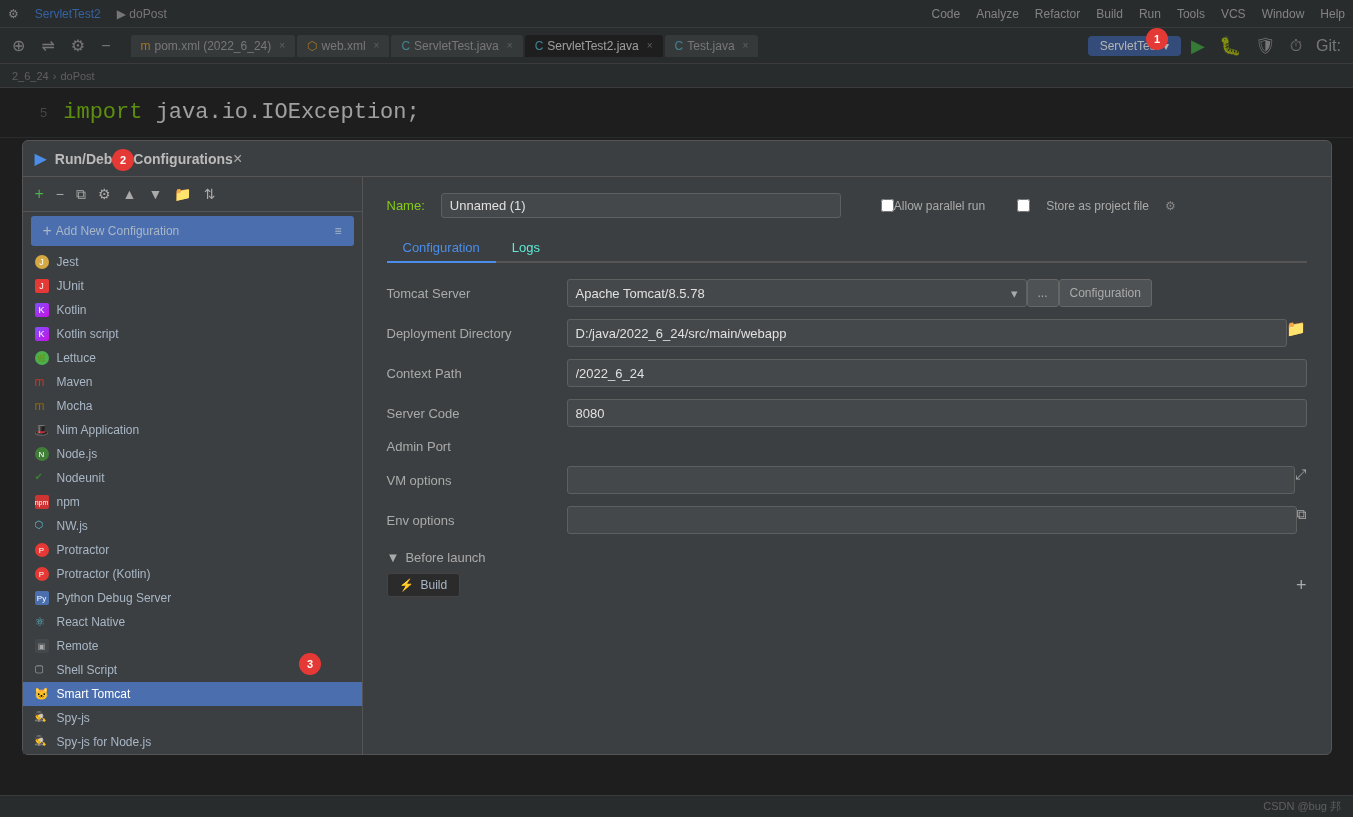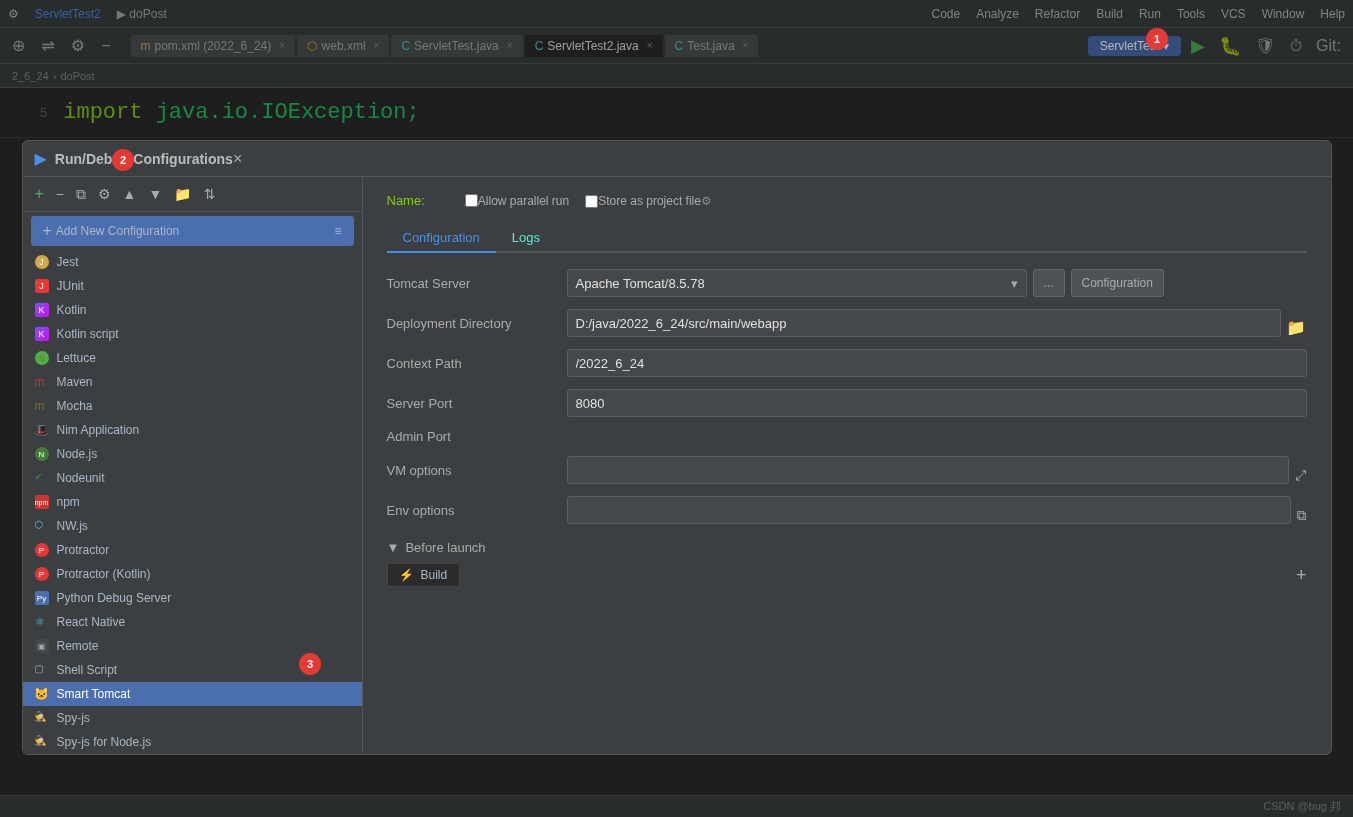--- a/index.html
+++ b/index.html
@@ -48,28 +48,28 @@
     .list-item { padding: 5px 12px; font-size: 12px; color: #a9b7c6; cursor: pointer; display: flex; align-items: center; gap: 8px; }
     .list-item.selected { background: #4b6eaf; color: #fff; }
     .list-item .icon { width: 14px; height: 14px; display: inline-block; flex-shrink: 0; }
 
     
     .config-panel { flex: 1; padding: 16px 24px; overflow-y: auto; }
     .name-row { display: flex; align-items: center; gap: 16px; margin-bottom: 16px; }
     .name-row label { color: #84cc16; font-size: 13px; }
     .name-input { background: #45484a; border: 1px solid #5e6060; color: #e0e0e0; padding: 4px 8px; border-radius: 3px; width: 400px; font-size: 13px; }
     .allow-parallel { display: flex; align-items: center; margin-left: 24px; color: #aaa; font-size: 12px; }
-    .store-project { display: flex; align-items: flex-end; gap: 0; color: #aaa; font-size: 12px; }
+    .store-project { display: flex; align-items: flex-start; gap: 16px; margin-left: 16px; color: #aaa; font-size: 12px; }
     .tabs-row { display: flex; border-bottom: 2px solid #555; margin-bottom: 16px; }
     .tab-btn { padding: 6px 16px; background: transparent; border: none; color: #5eead4; font-size: 13px; cursor: pointer; border-bottom: 2px solid transparent; margin-bottom: -2px; }
     .tab-btn.active { color: #4b8de8; border-bottom: 2px solid #4b8de8; }
 
     .form-row { display: flex; align-items: center; margin-bottom: 12px; }
     .form-label { width: 180px; color: #aaa; font-size: 13px; flex-shrink: 0; }
-    .form-control { flex: 1; display: flex; align-items: flex-end; gap: 6px; }
+    .form-control { flex: 1; display: flex; align-items: flex-start; }
     .form-input { background: #45484a; border: 1px solid #5e6060; color: #e0e0e0; padding: 4px 8px; border-radius: 3px; font-size: 13px; flex: 1; height: 28px; }
     .form-btn { background: #4e5254; border: 1px solid #666; color: #aaa; padding: 3px 10px; border-radius: 3px; font-size: 12px; cursor: pointer; height: 28px; }
 
     .before-launch-section { margin-top: 16px; }
     .before-launch-header { display: flex; align-items: center; gap: 6px; color: #aaa; font-size: 13px; cursor: pointer; margin-bottom: 8px; }
     .before-launch-item { display: flex; align-items: center; padding: 4px 12px; background: #2b2b2b; border: 1px solid #444; border-radius: 3px; color: #a9b7c6; font-size: 12px; gap: 6px; }
     .before-launch-add { color: #aaa; font-size: 18px; cursor: pointer; margin-left: auto; }
 
     
     .badge { position: absolute; width: 22px; height: 22px; background: #e53935; border-radius: 50%; color: #fff; font-size: 11px; font-weight: bold; display: flex; align-items: center; justify-content: center; z-index: 30; }
@@ -146,21 +146,21 @@
 <div class="breadcrumb">
   <span>2_6_24</span>
   <span>›</span>
   <span>doPost</span>
 </div>
 
 <div class="code-area">
   <span class="line-num">5</span>
   <span class="code">
     <span class="kw">import</span> 
-    <span style="color:#22c55e;"> java.io.IOException;</span>
+    <span style="color:#e5e5e5;"> java.io.IOException;</span>
   </span>
 </div>
 
 <div class="dialog-overlay"></div>
 
 <div class="dialog">
   <div class="dialog-header">
     <div style="display:flex;align-items:center;gap:8px;">
       <span style="color:#4b8de8;font-size:16px;">▶</span>
       <span class="title">Run/Debug Configurations</span>
@@ -271,20 +271,21 @@
           <span class="icon" style="color:#d4a843;font-size:10px;">🕵</span>
           <span>Spy-js for Node.js</span>
         </div>
       </div>
     </div>
 
     <div class="config-panel">
 
       <div class="name-row">
         <label>Name:</label>
+        <input class="name-input" type="text" value="Unnamed (1)" style="">
         <div class="allow-parallel">
           <input type="checkbox" style="">
           <span>Allow parallel run</span>
         </div>
         <div class="store-project">
           <input type="checkbox" style="">
           <span>Store as project file</span>
           <span style="color:#888;cursor:pointer;">⚙</span>
         </div>
       </div>
@@ -315,21 +316,21 @@
       </div>
 
       <div class="form-row">
         <span class="form-label">Context Path</span>
         <div class="form-control">
           <input class="form-input" type="text" value="/2022_6_24" style="">
         </div>
       </div>
 
       <div class="form-row">
-        <span class="form-label">Server Port</span>
+        <span class="form-label">Server Code</span>
         <div class="form-control">
           <input class="form-input" type="text" value="8080" style="">
         </div>
       </div>
 
       <div class="form-row">
         <span class="form-label">Admin Port</span>
       </div>
 
       <div class="form-row">

